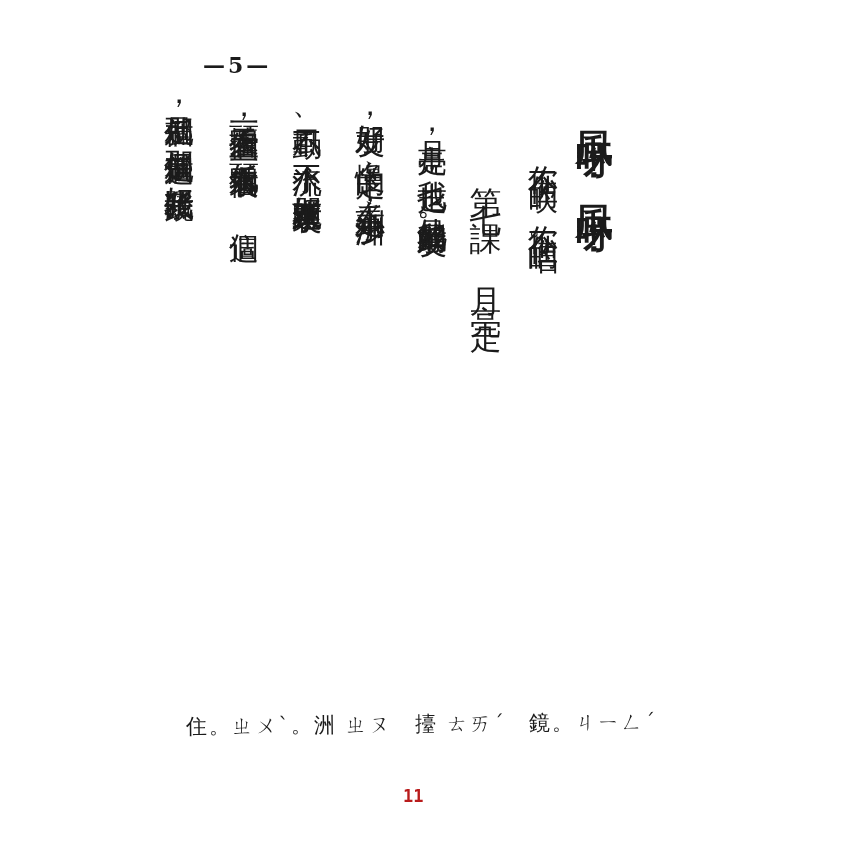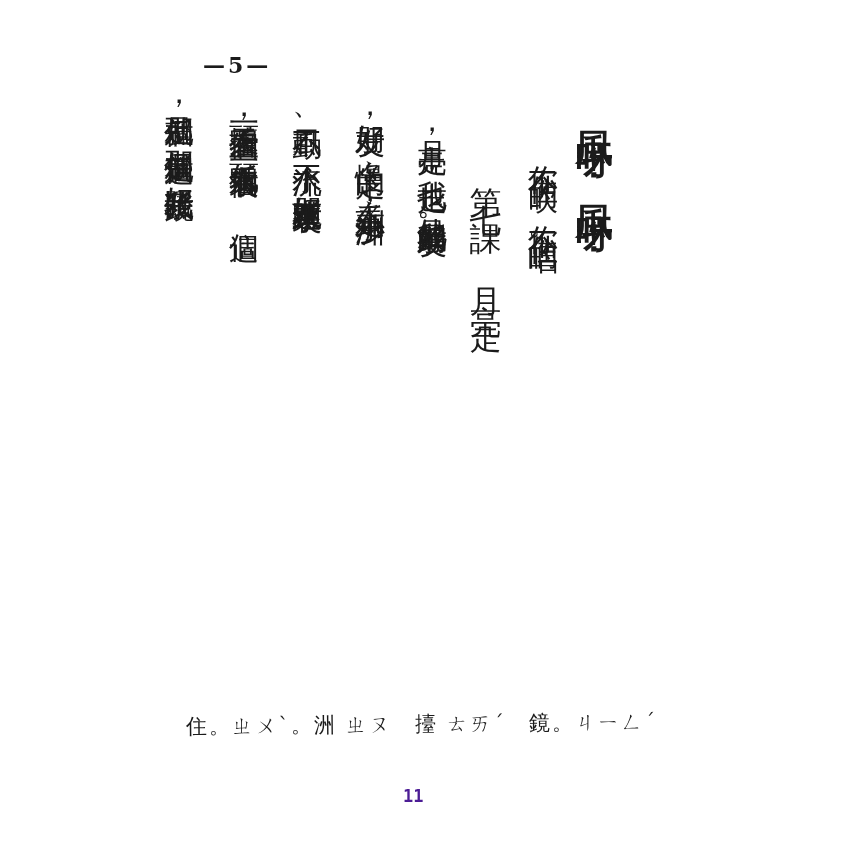--- a/index.html
+++ b/index.html
@@ -49,21 +49,21 @@
     letter-spacing: 2px;
     transform: rotate(-0.6deg);
   }
   .page-number {
     position: absolute;
     left: 403px;
     top: 786px;
     font-size: 17px;
     font-weight: bold;
     font-family: "DejaVu Sans Mono", monospace;
-    color: #4c1d95;
+    color: #b91c1c;
   }
 </style>
 </head>
 <body>
 
 <div class="page">
 
   <div class="page-marker">—5—</div>
 
   <div class="vcol c1">風呀！風呀！</div>

